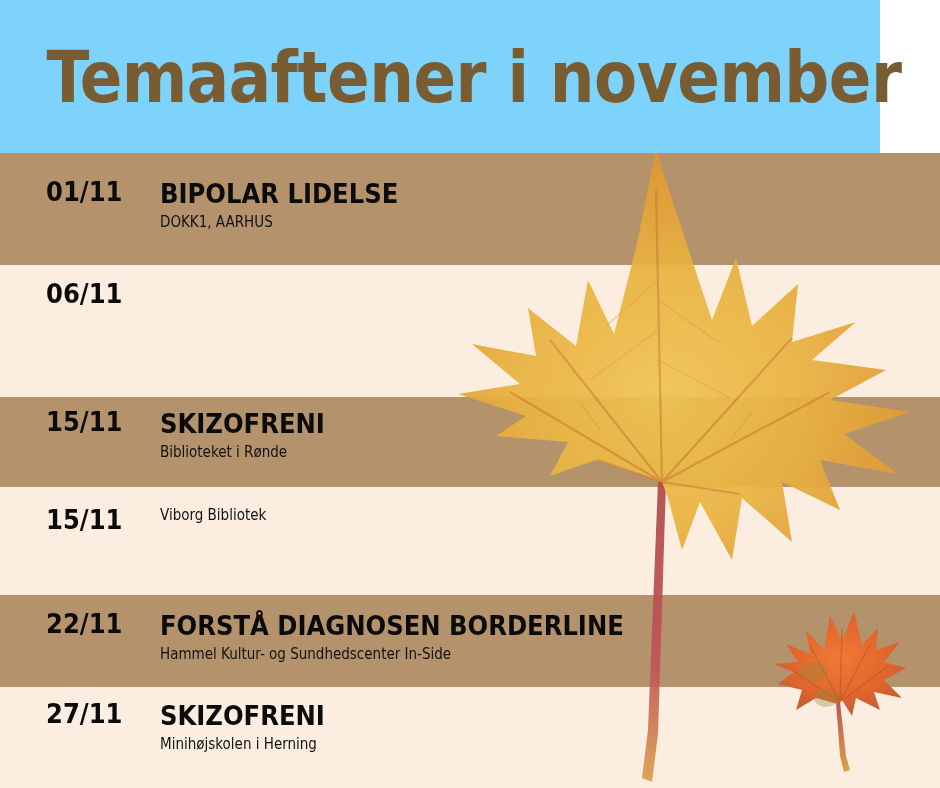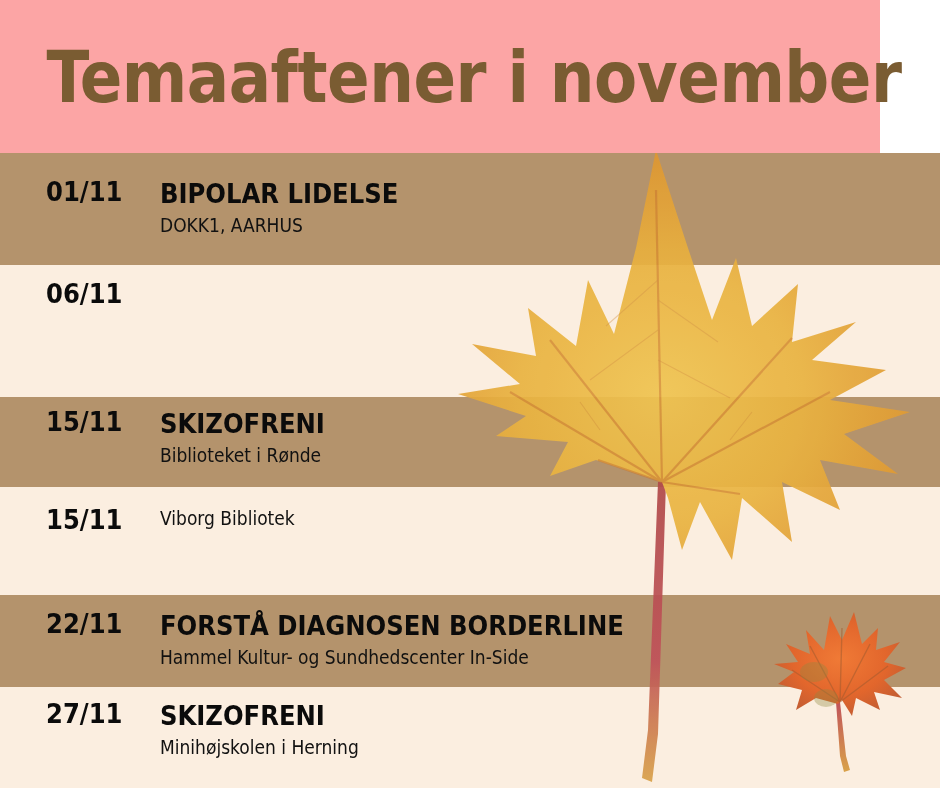--- a/index.html
+++ b/index.html
@@ -11,21 +11,21 @@
   }
   .poster{
     position:relative;
     width:940px;height:788px;
     background:#ffffff;
     overflow:hidden;
   }
   
   .title-area{
     position:absolute;left:0;top:0;width:880px;height:153px;
-    background:#fca5a5;
+    background:#7dd3fc;
     display:flex;align-items:center;
     z-index:5;
   }
   .poster-title{
     margin:0;
     padding-left:48px;
     font-family:"DejaVu Sans Condensed","Liberation Sans", sans-serif;
     font-size:72px;
     font-weight:700;
     letter-spacing:-0.5px;
@@ -65,21 +65,21 @@
     font-size:27px;
     font-weight:700;
     color:#0b0b0b;
     line-height:1.30;
     letter-spacing:0px;
     margin:0;
     max-width:640px;
   }
   .event-venue{
     font-family:"DejaVu Sans Condensed","Liberation Sans", sans-serif;
-    font-size:19px;
+    font-size:15px;
     font-weight:400;
     color:#111111;
     line-height:1.30;
     margin:2px 0 0 0;
   }
   
   .row-0{top:176px;}
   .row-1{top:278px;align-items:flex-end;}
   .row-2{top:406px;}
   .row-3{top:504px;}

